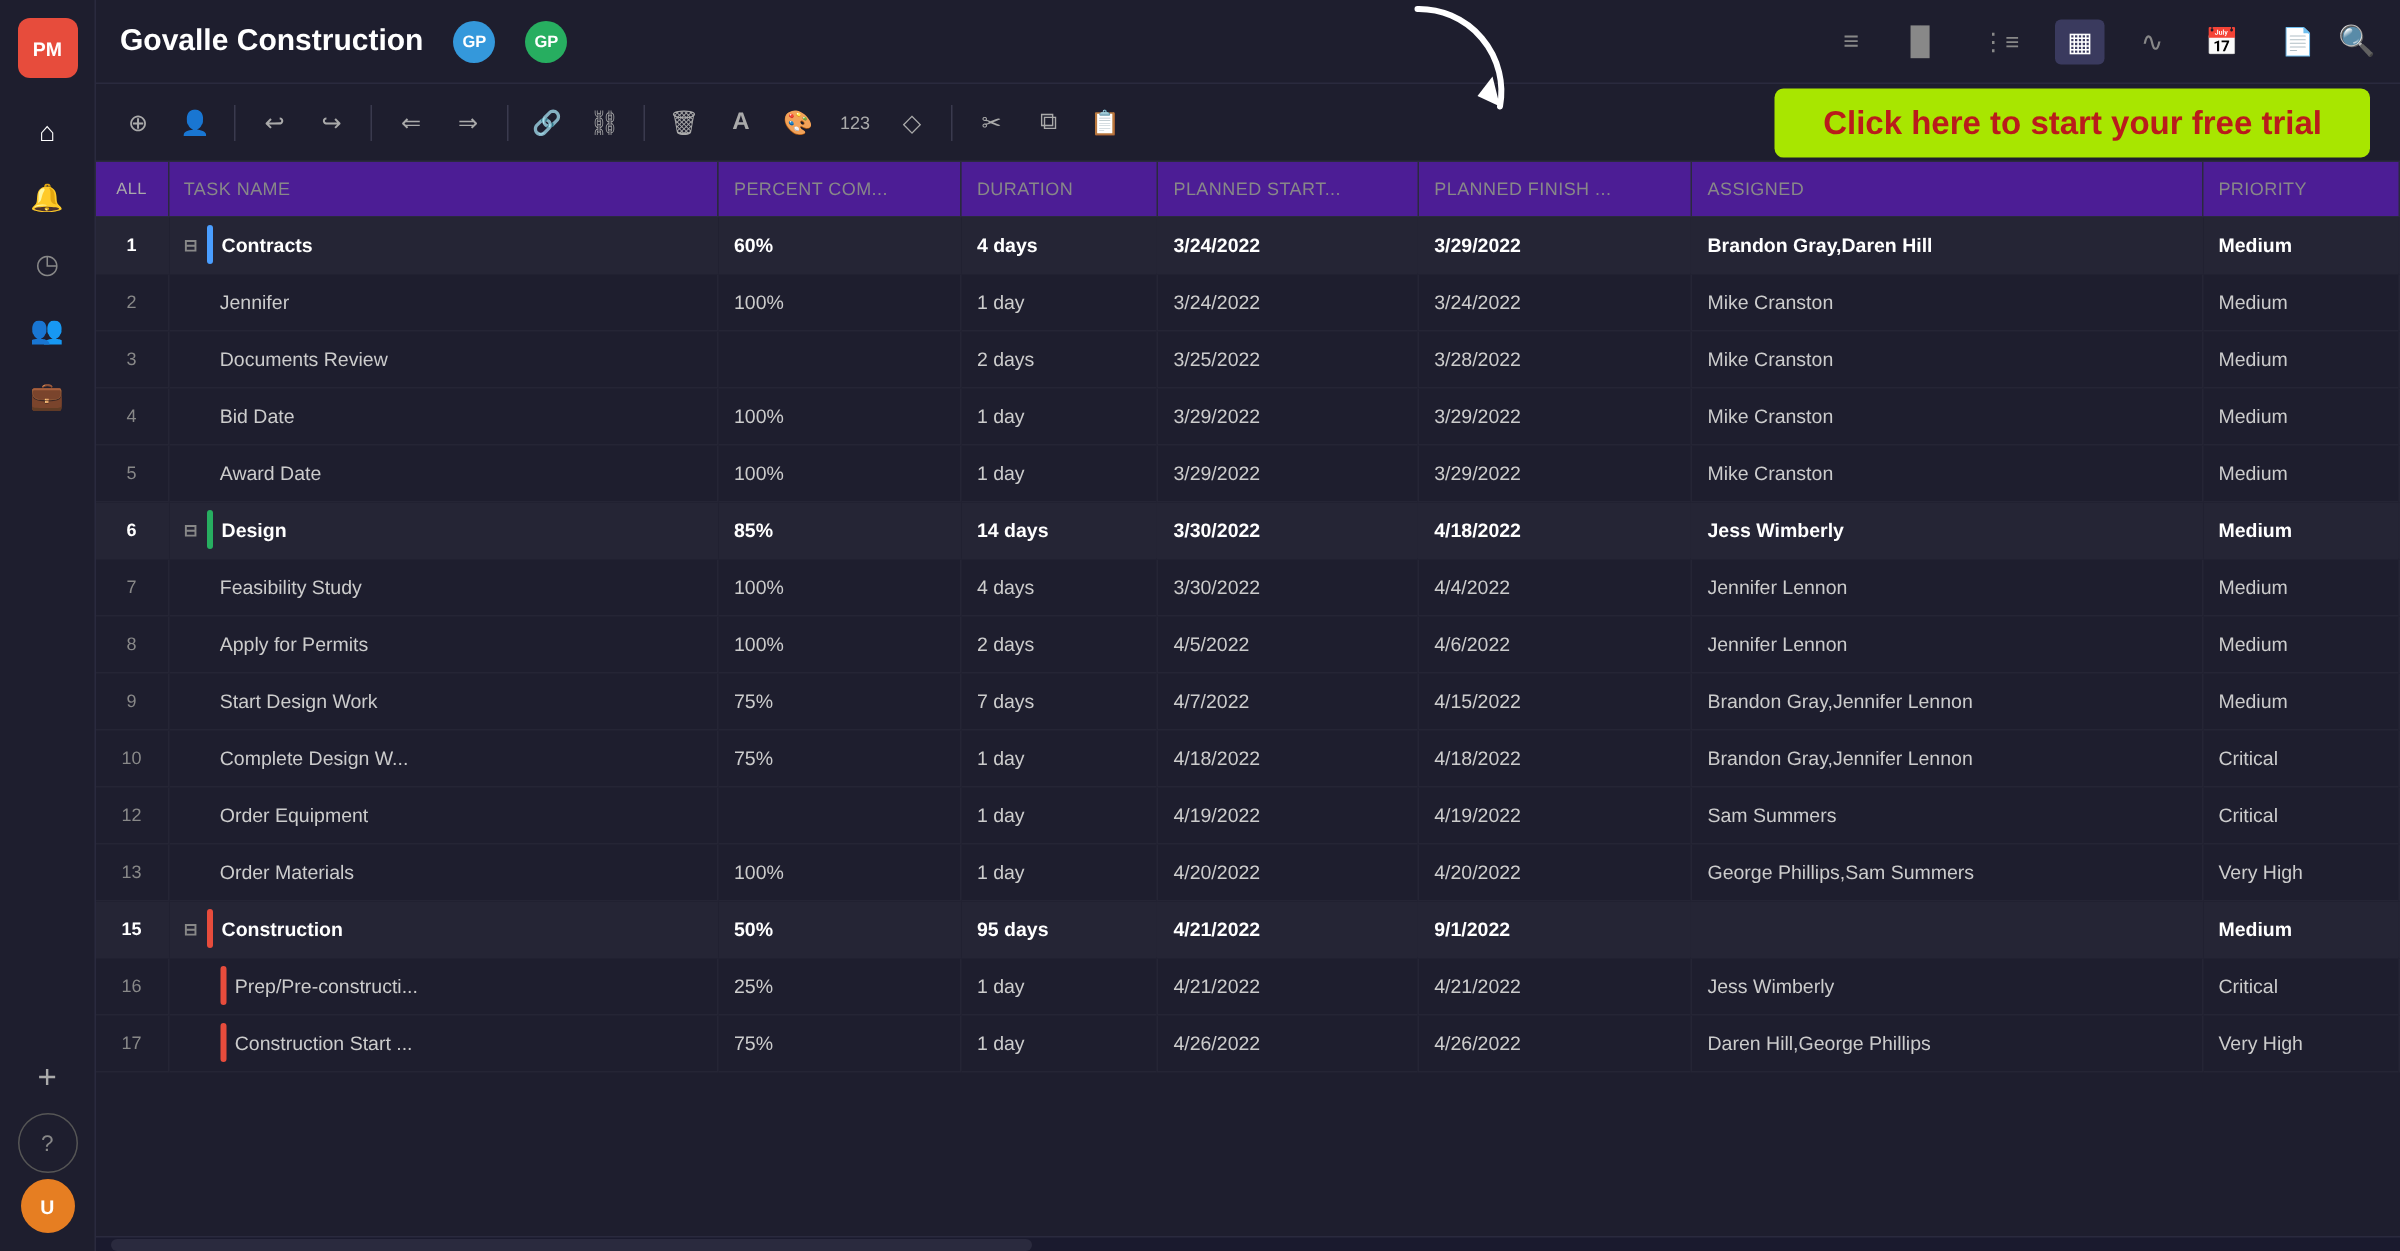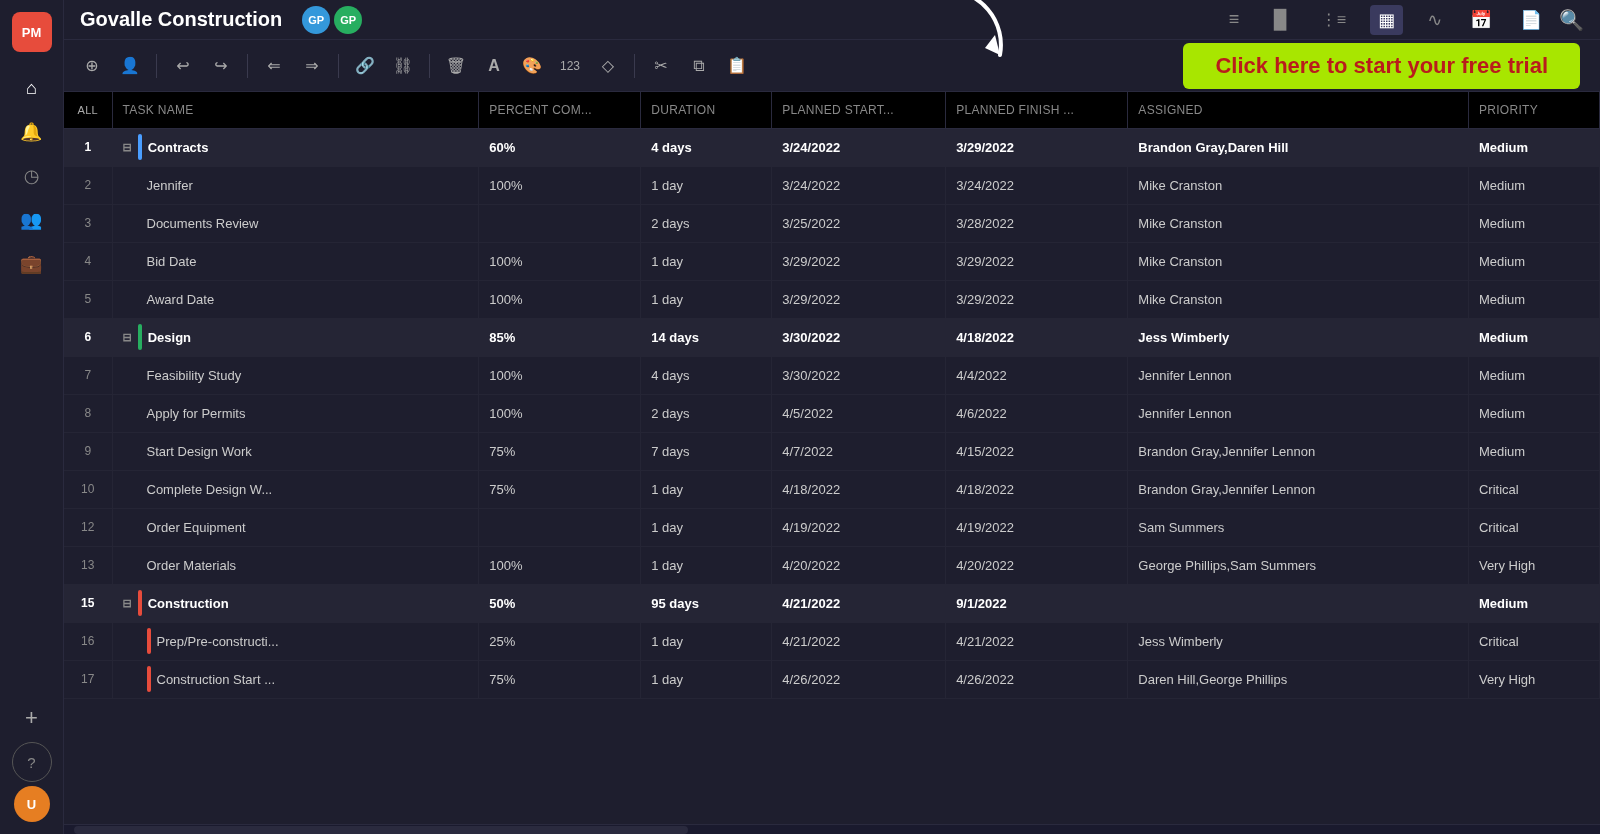--- a/index.html
+++ b/index.html
@@ -69,39 +69,39 @@
     .main {
       flex: 1;
       display: flex;
       flex-direction: column;
       background: #1e1e2e;
       overflow: hidden;
     }
 
     
     .top-header {
-      height: 40px;
+      height: 56px;
       background: #1e1e2e;
       display: flex;
       align-items: center;
       padding: 0 16px;
       border-bottom: 1px solid #2a2a3e;
       gap: 12px;
       flex-shrink: 0;
     }
     .project-title {
       font-size: 20px;
       font-weight: 600;
       color: #ffffff;
       margin-right: 8px;
     }
     .avatar-group {
       display: flex;
       align-items: center;
-      gap: 4px;
+      gap: 20px;
       margin-right: 8px;
     }
     .avatar-sm {
       width: 28px;
       height: 28px;
       border-radius: 50%;
       background: #3498db;
       display: flex;
       align-items: center;
       justify-content: center;
@@ -185,21 +185,21 @@
       overflow-y: auto;
       overflow-x: auto;
       background: #1e1e2e;
     }
     .task-table {
       width: 100%;
       border-collapse: collapse;
       font-size: 13px;
     }
     .task-table thead tr {
-      background: #000000;
+      background: #4c1d95;
       height: 36px;
     }
     .task-table thead th {
       text-align: left;
       padding: 0 10px;
       color: #888;
       font-weight: 500;
       font-size: 12px;
       border-bottom: 1px solid #2a2a3e;
       border-right: 1px solid #2a2a3e;

